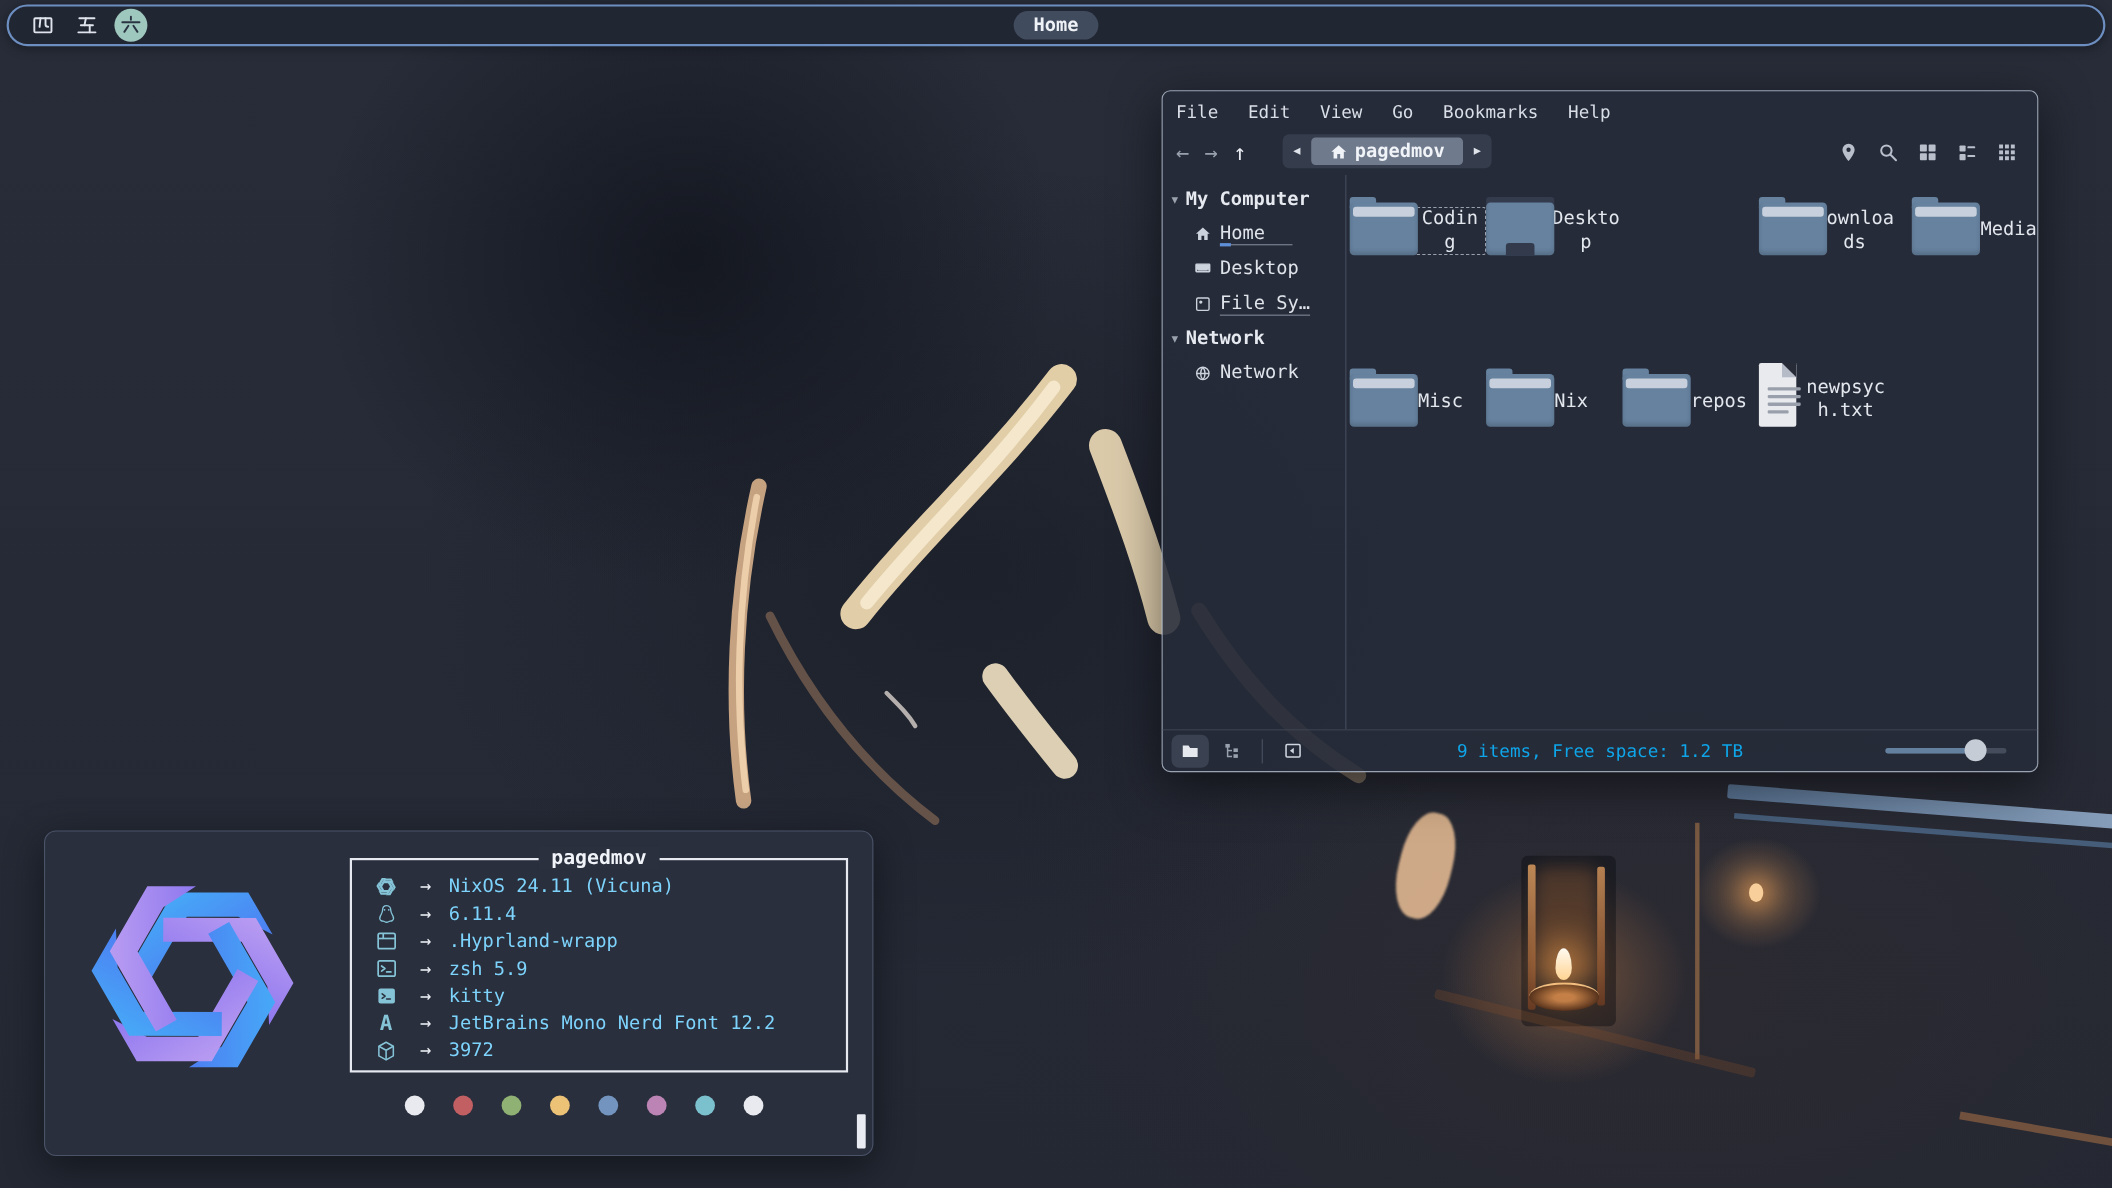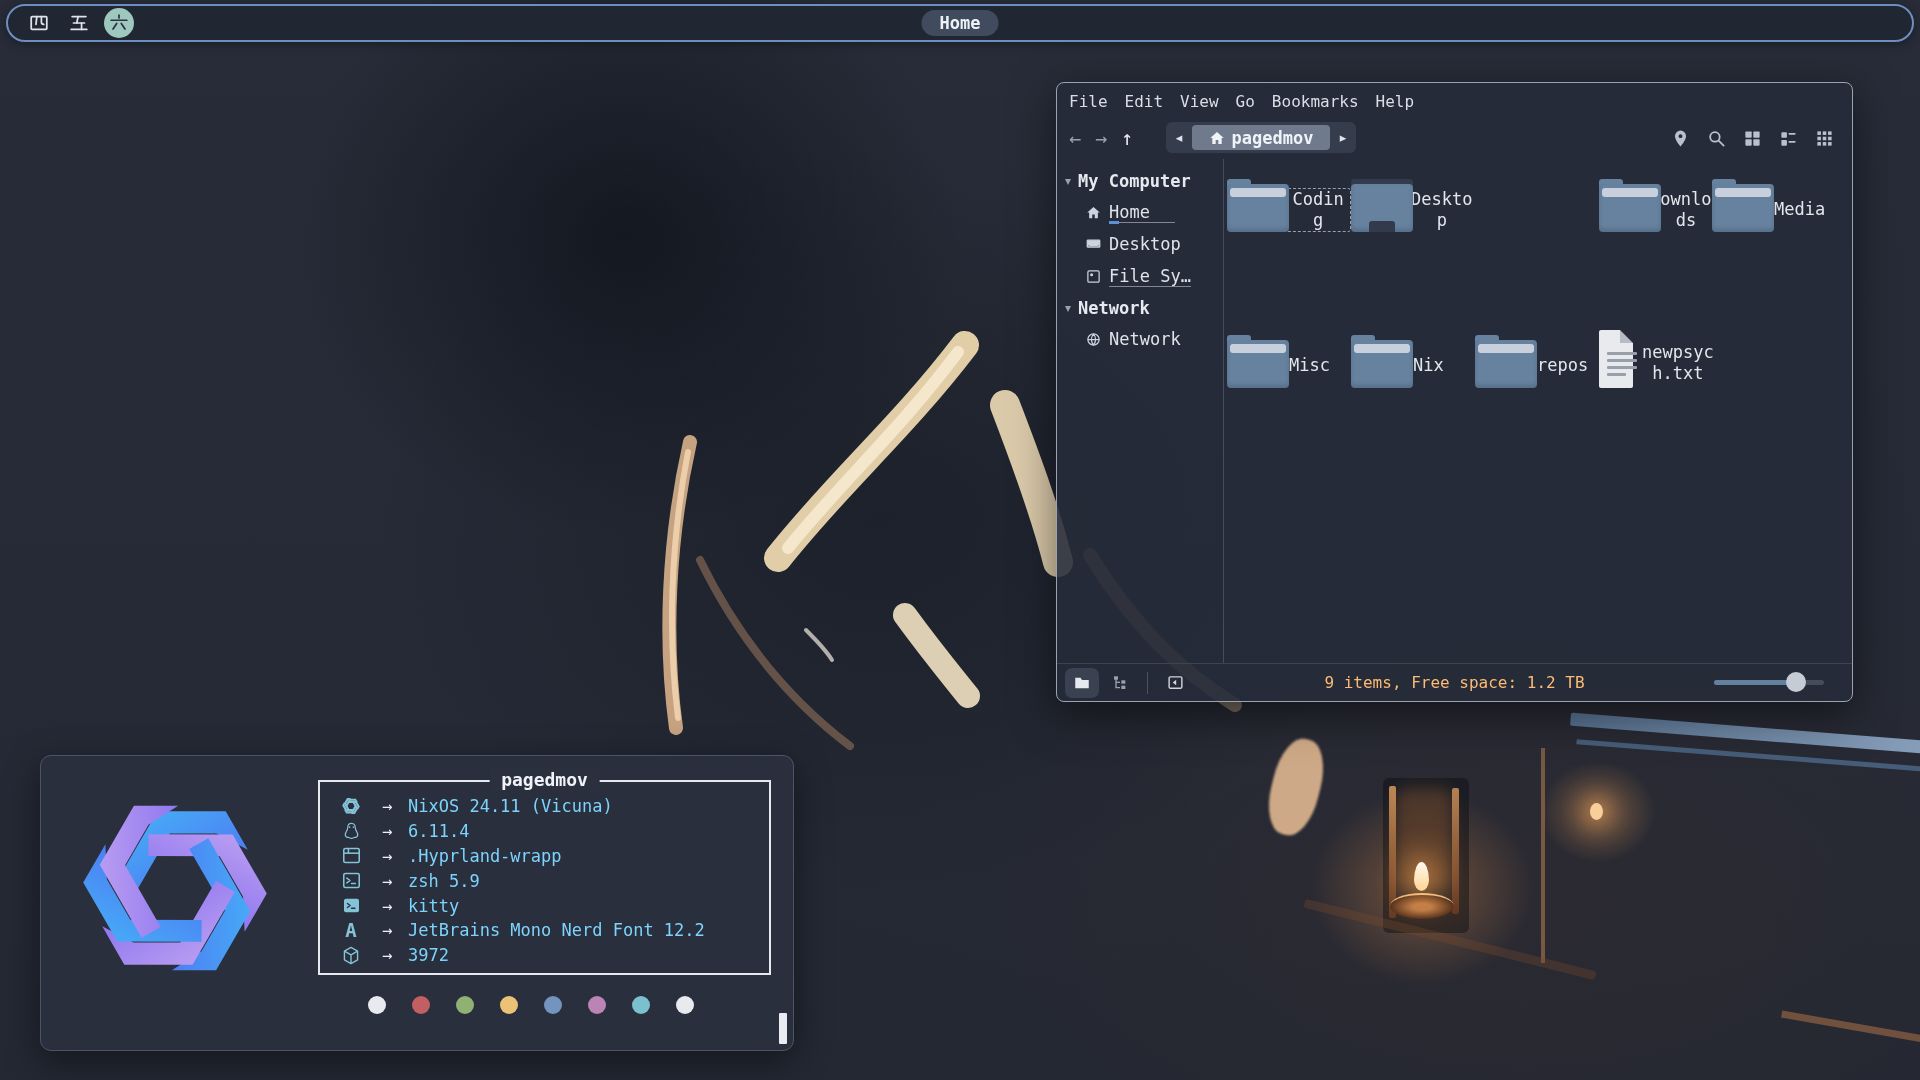--- a/index.html
+++ b/index.html
@@ -46,21 +46,21 @@
   .bar-right { margin-left:auto; display:flex; align-items:center; gap:6px; padding-right:5px; }
   .pill { background:#2b3242; border-radius:15px; height:30px; display:flex; align-items:center; }
   .tray { gap:12px; padding:0 13px; }
   .clockpill { padding:0 13px; color:#eef1f6; font-size:17px; font-weight:bold; letter-spacing:1px; }
   .powerpill { width:44px; justify-content:center; }
 
   
   .fm { position:absolute; left:1056px; top:82px; width:797px; height:620px; border-radius:8px;
         border:1px solid #9aa3b2; background:rgba(37,43,57,.88); box-shadow:0 12px 44px rgba(0,0,0,.5);
         z-index:40; color:#dfe3ea; }
-  .fm-menubar { display:flex; gap:17px; padding:9px 0 0 12px; font-size:16px; color:#d9dee7; }
+  .fm-menubar { display:flex; gap:27px; padding:9px 0 0 12px; font-size:16px; color:#d9dee7; }
   .fm-menu-item { cursor:default; }
   .fm-toolbar { position:absolute; left:0; top:34px; width:100%; height:42px; display:flex; align-items:center; }
   .nav-arrows { display:flex; gap:14px; padding-left:12px; font-size:20px; color:#98a0ae; }
   .nav-arrows .up { color:#e8ebf1; }
   .pathbar { position:absolute; left:109px; top:5px; width:190px; height:31px; background:#353c4b;
              border-radius:6px; display:flex; align-items:center; }
   .path-chev { width:26px; text-align:center; color:#dfe3ea; font-size:13px; font-family:"DejaVu Sans",sans-serif; }
   .path-seg { flex:1; height:25px; background:#6f7a8d; border-radius:4px; display:flex; align-items:center;
               justify-content:center; gap:7px; color:#f0f3f7; font-weight:bold; font-size:17px; }
   .tool-icons { margin-left:auto; display:flex; gap:17px; padding-right:18px; align-items:center; }
@@ -93,21 +93,21 @@
   .icon-txt { position:relative; width:46px; height:58px; background:#e8eaee; border-radius:2px; margin-top:0; }
   .icon-txt .fold { position:absolute; top:0; right:0; width:0; height:0;
                     border-style:solid; border-width:0 13px 13px 0; border-color:rgba(38,43,55,1) rgba(38,43,55,1) #b6bcc7 #e8eaee; }
   .icon-txt .l { position:absolute; left:8px; height:3px; background:#9aa0ab; border-radius:1px; }
 
   .fm-status { position:absolute; left:0; bottom:0; width:100%; height:38px; border-top:1px solid #3c4352;
                display:flex; align-items:center; }
   .sb-btn { width:34px; height:30px; border-radius:7px; display:flex; align-items:center; justify-content:center; }
   .sb-btn.active { background:#3a4150; }
   .sb-sep { width:1px; height:22px; background:#4a5260; margin:0 10px; }
-  .status-text { position:absolute; left:50%; transform:translateX(-50%); font-size:16px; color:#fdba74; white-space:nowrap; }
+  .status-text { position:absolute; left:50%; transform:translateX(-50%); font-size:16px; color:#0ea5e9; white-space:nowrap; }
   .zoom-slider { position:absolute; right:28px; width:110px; height:5px; border-radius:3px; background:#454c5b; }
   .zoom-fill { position:absolute; left:0; top:0; height:5px; width:82px; background:#64809f; border-radius:3px; }
   .zoom-knob { position:absolute; left:72px; top:-8px; width:20px; height:20px; border-radius:50%; background:#c6ccd6; }
 
   
   .term { position:absolute; left:40px; top:755px; width:754px; height:296px; border-radius:11px;
           border:1.5px solid #4b5368; background:rgba(41,47,61,.97); box-shadow:0 10px 36px rgba(0,0,0,.45);
           z-index:40; color:#dde2ea; }
   .nix-logo { position:absolute; left:30px; top:28px; width:208px; height:208px; }
   .ff-box { position:absolute; left:277px; top:24px; width:453px; height:195px; border:2px solid #e6e9f0; }
@@ -310,21 +310,21 @@
         <div class="label">Desktop</div>
       </div>
       <div class="cell" style="left:542px; top:20px;">
         <div class="icon-folder">
             <div class="tab"></div>
             <div class="bod"></div>
             <div class="strip"></div>
           </div>
         <div class="label">Downloads</div>
       </div>
-      <div class="cell" style="left:655px; top:20px;">
+      <div class="cell" style="left:676px; top:20px;justify-content:center;">
         <div class="icon-folder">
             <div class="tab"></div>
             <div class="bod"></div>
             <div class="strip"></div>
           </div>
         <div class="label">Media</div>
       </div>
 
       <div class="cell" style="left:170px; top:176px;">
         <div class="icon-folder">

